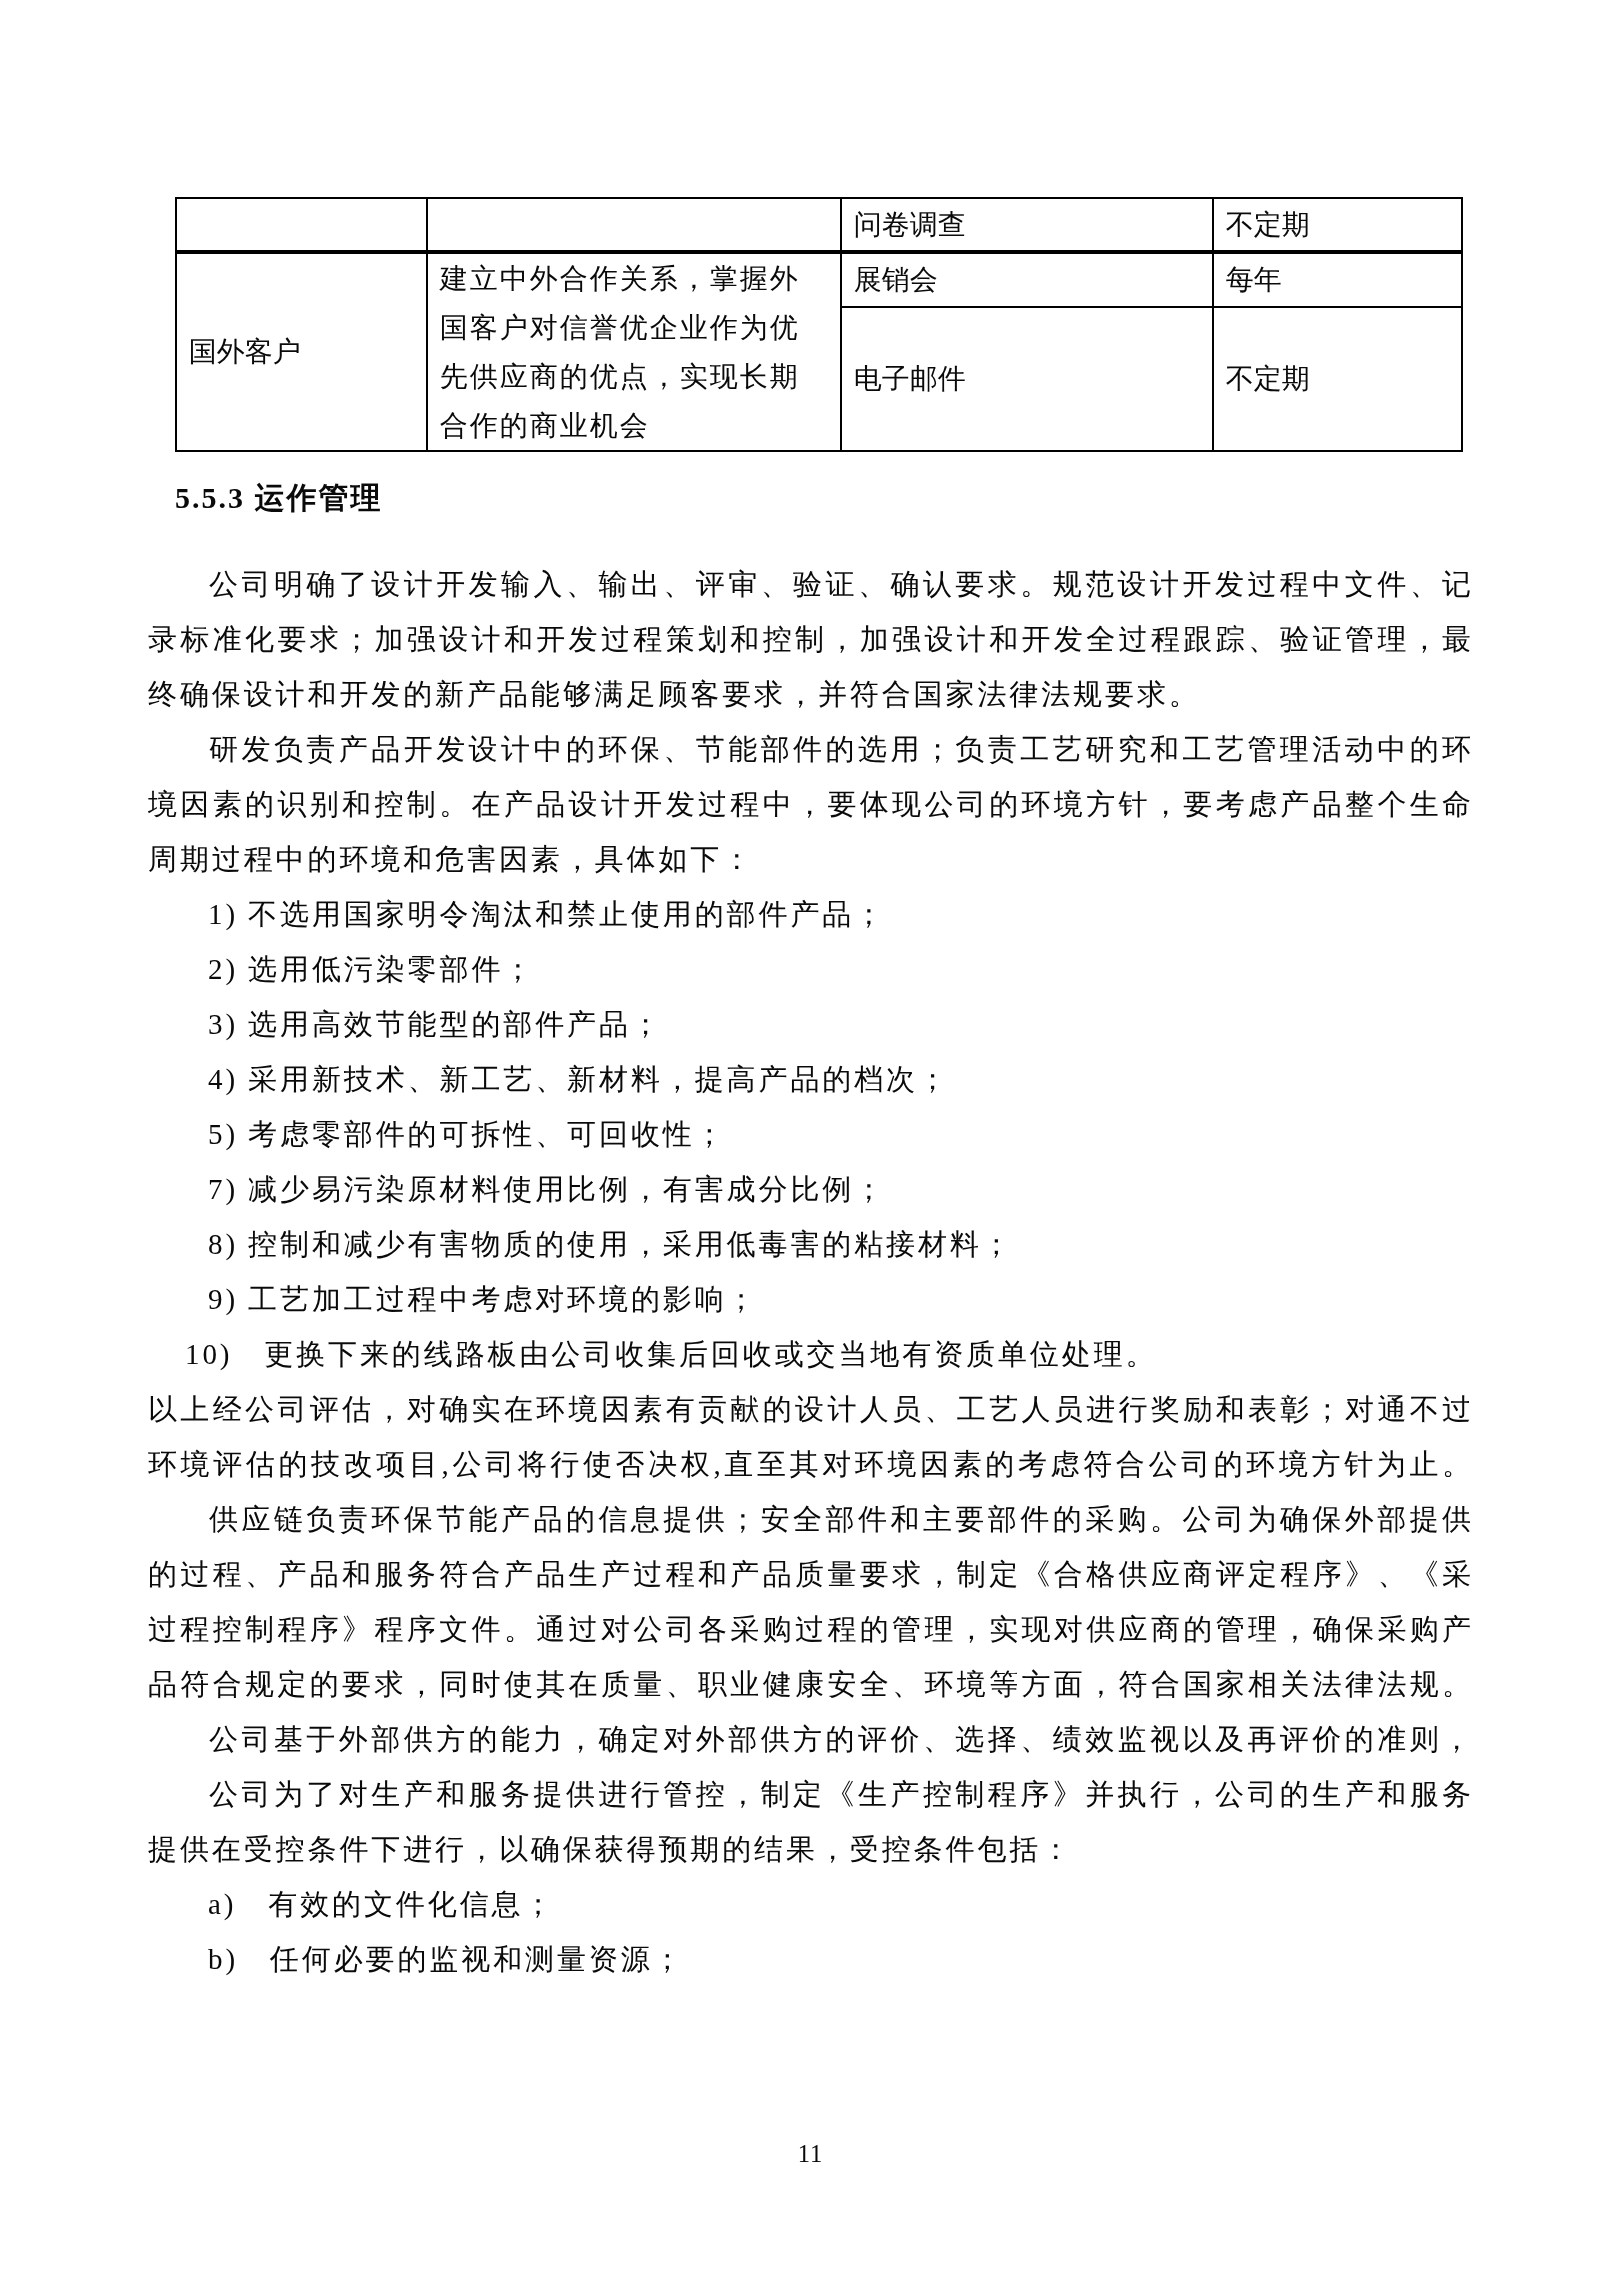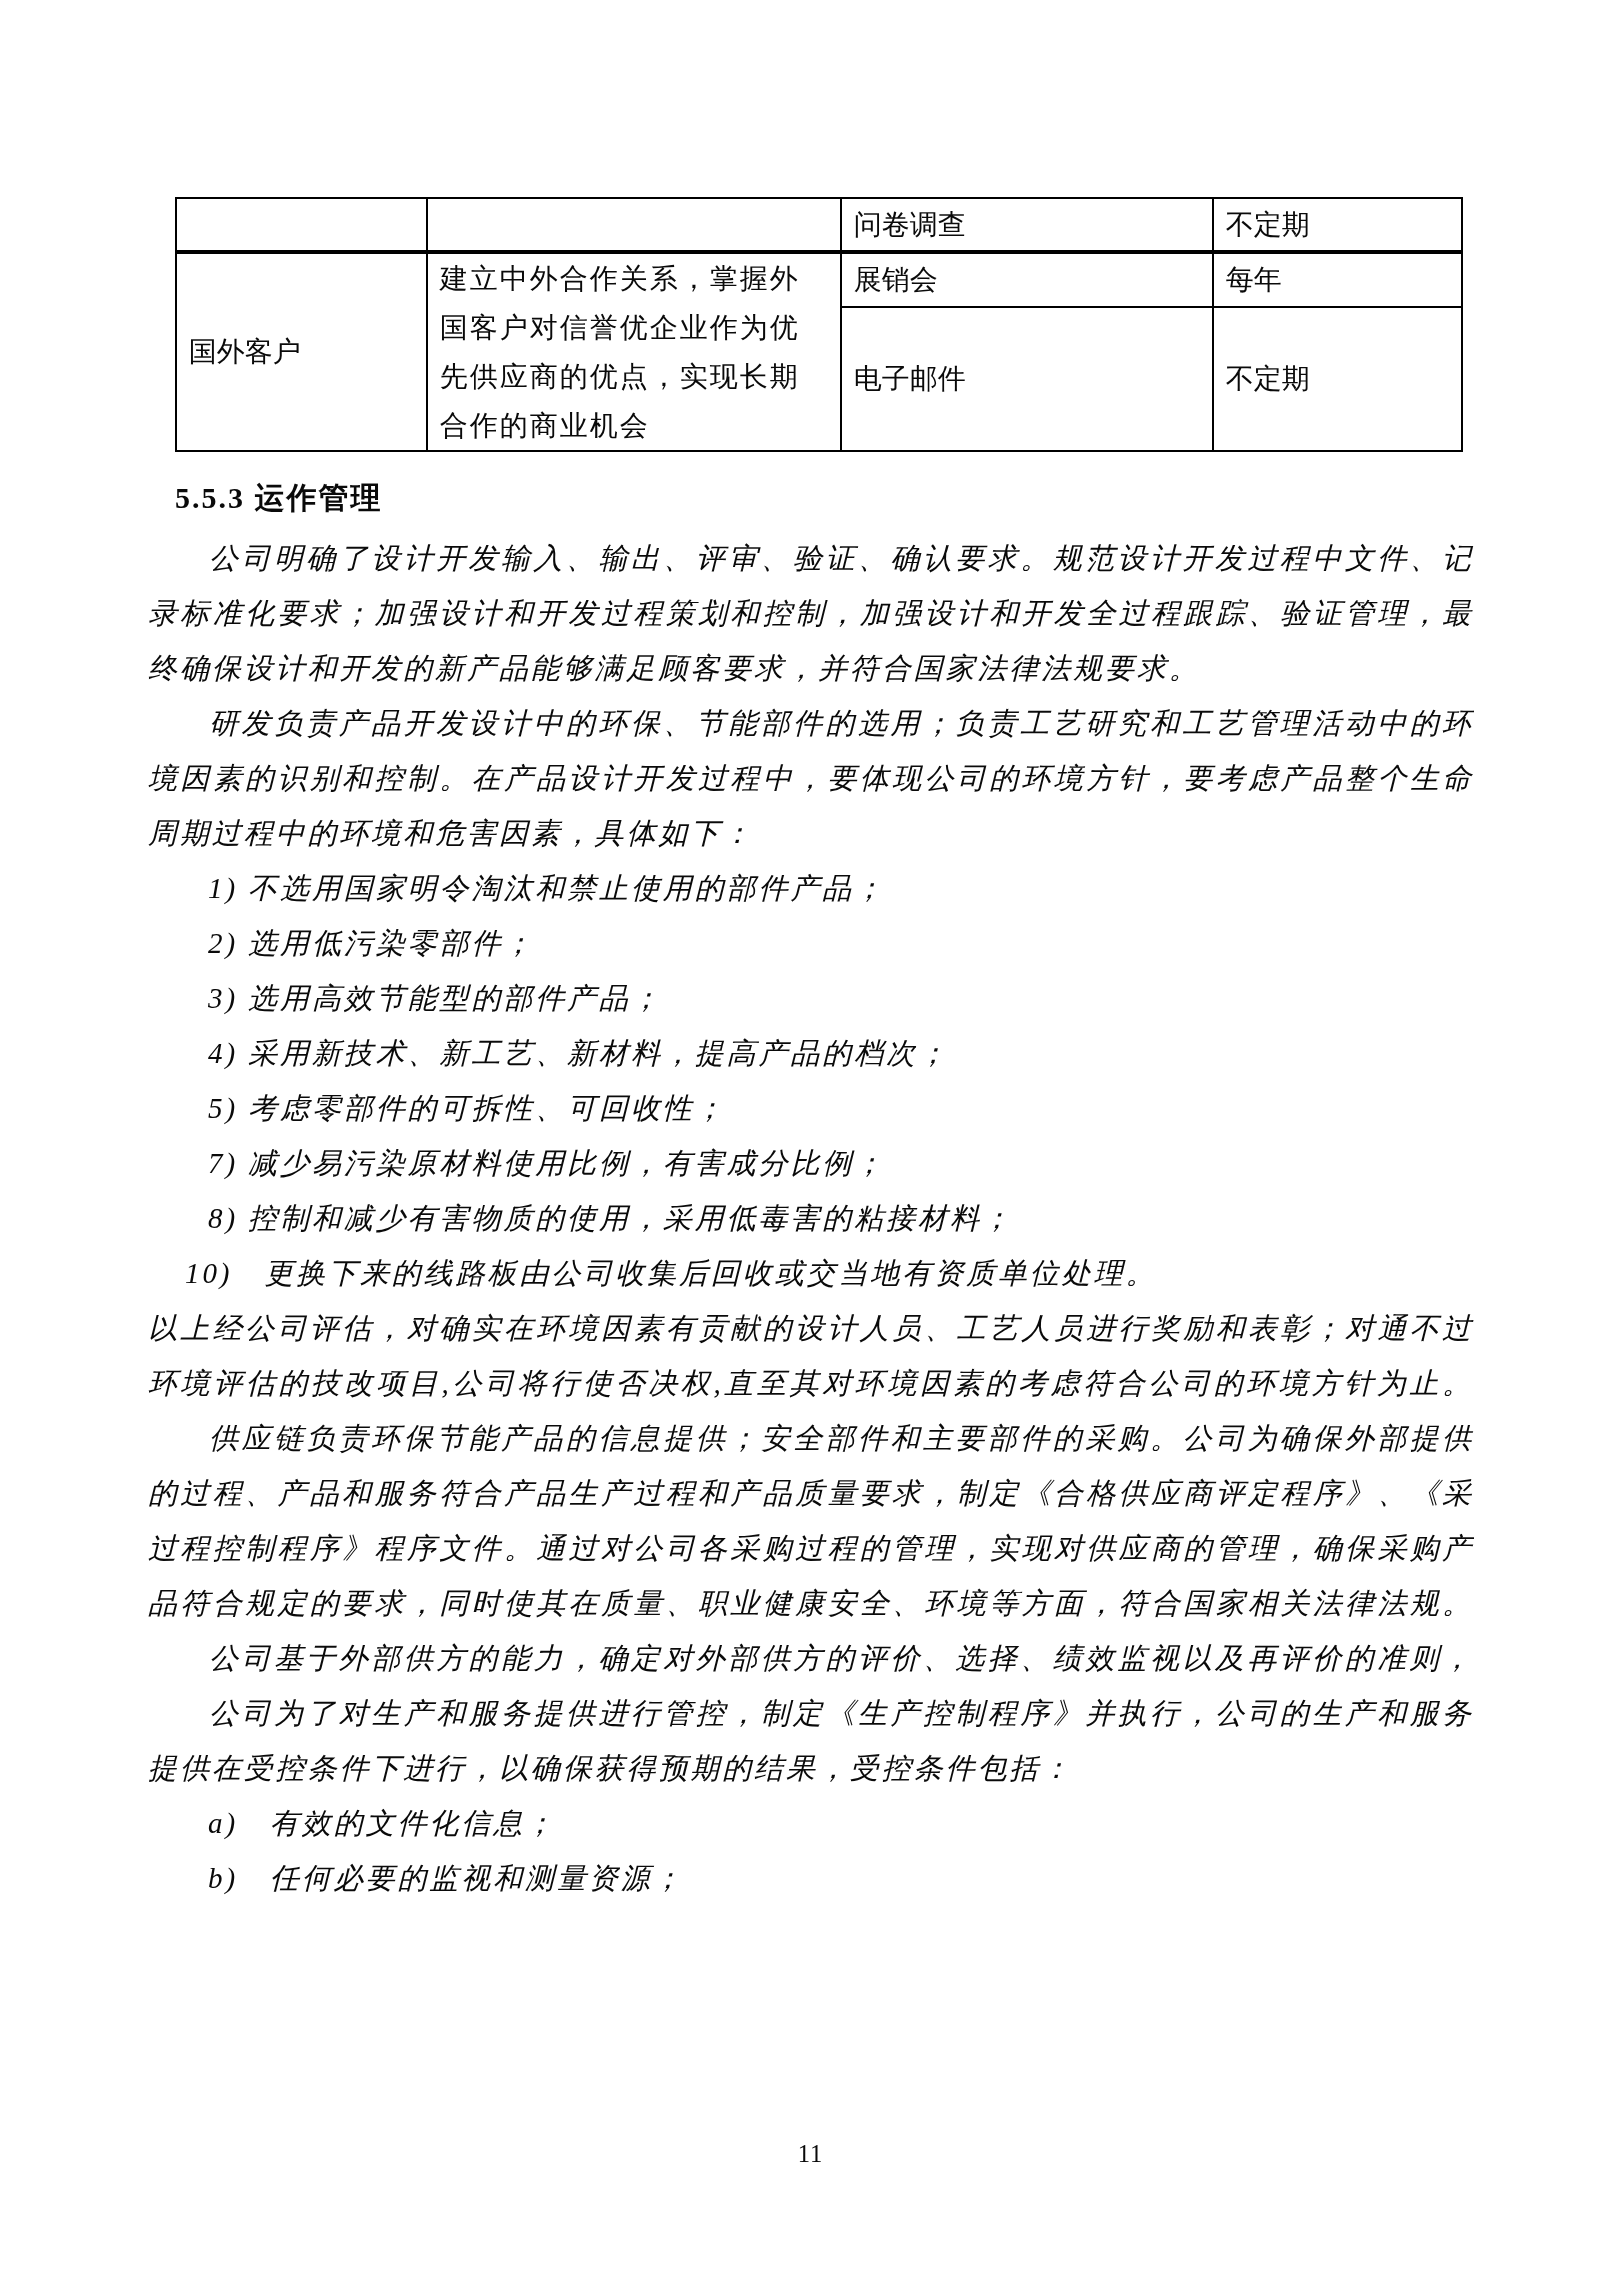--- a/index.html
+++ b/index.html
@@ -45,25 +45,24 @@
     font-weight: bold;
     letter-spacing: 2px;
     white-space: nowrap;
     margin-left: 27px;
   }
 
   
   .body-text {
     position: absolute;
     left: 148px;
-    top: 531px;
+    top: 557px;
     width: 1326px;
     font-size: 29px;
     letter-spacing: 2.9px;
-    font-style: italic;
   }
   .ln {
     height: 55px;
     line-height: 55px;
     white-space: nowrap;
     overflow: visible;
   }
   .ln.j {               
     white-space: normal;
     text-align: justify;
@@ -126,20 +125,21 @@
     <div class="ln ind j">研发负责产品开发设计中的环保、节能部件的选用；负责工艺研究和工艺管理活动中的环</div>
     <div class="ln j">境因素的识别和控制。在产品设计开发过程中，要体现公司的环境方针，要考虑产品整个生命</div>
     <div class="ln">周期过程中的环境和危害因素，具体如下：</div>
     <div class="ln li">1) 不选用国家明令淘汰和禁止使用的部件产品；</div>
     <div class="ln li">2) 选用低污染零部件；</div>
     <div class="ln li">3) 选用高效节能型的部件产品；</div>
     <div class="ln li">4) 采用新技术、新工艺、新材料，提高产品的档次；</div>
     <div class="ln li">5) 考虑零部件的可拆性、可回收性；</div>
     <div class="ln li">7) 减少易污染原材料使用比例，有害成分比例；</div>
     <div class="ln li">8) 控制和减少有害物质的使用，采用低毒害的粘接材料；</div>
+    <div class="ln li">9) 工艺加工过程中考虑对环境的影响；</div>
     <div class="ln li10">10)　更换下来的线路板由公司收集后回收或交当地有资质单位处理。</div>
     <div class="ln j">以上经公司评估，对确实在环境因素有贡献的设计人员、工艺人员进行奖励和表彰；对通不过</div>
     <div class="ln j">环境评估的技改项目,公司将行使否决权,直至其对环境因素的考虑符合公司的环境方针为止。</div>
     <div class="ln ind j">供应链负责环保节能产品的信息提供；安全部件和主要部件的采购。公司为确保外部提供</div>
     <div class="ln j">的过程、产品和服务符合产品生产过程和产品质量要求，制定《合格供应商评定程序》、《采购</div>
     <div class="ln j">过程控制程序》程序文件。通过对公司各采购过程的管理，实现对供应商的管理，确保采购产</div>
     <div class="ln j">品符合规定的要求，同时使其在质量、职业健康安全、环境等方面，符合国家相关法律法规。</div>
     <div class="ln ind j">公司基于外部供方的能力，确定对外部供方的评价、选择、绩效监视以及再评价的准则，</div>
     <div class="ln ind j">公司为了对生产和服务提供进行管控，制定《生产控制程序》并执行，公司的生产和服务</div>
     <div class="ln">提供在受控条件下进行，以确保获得预期的结果，受控条件包括：</div>

